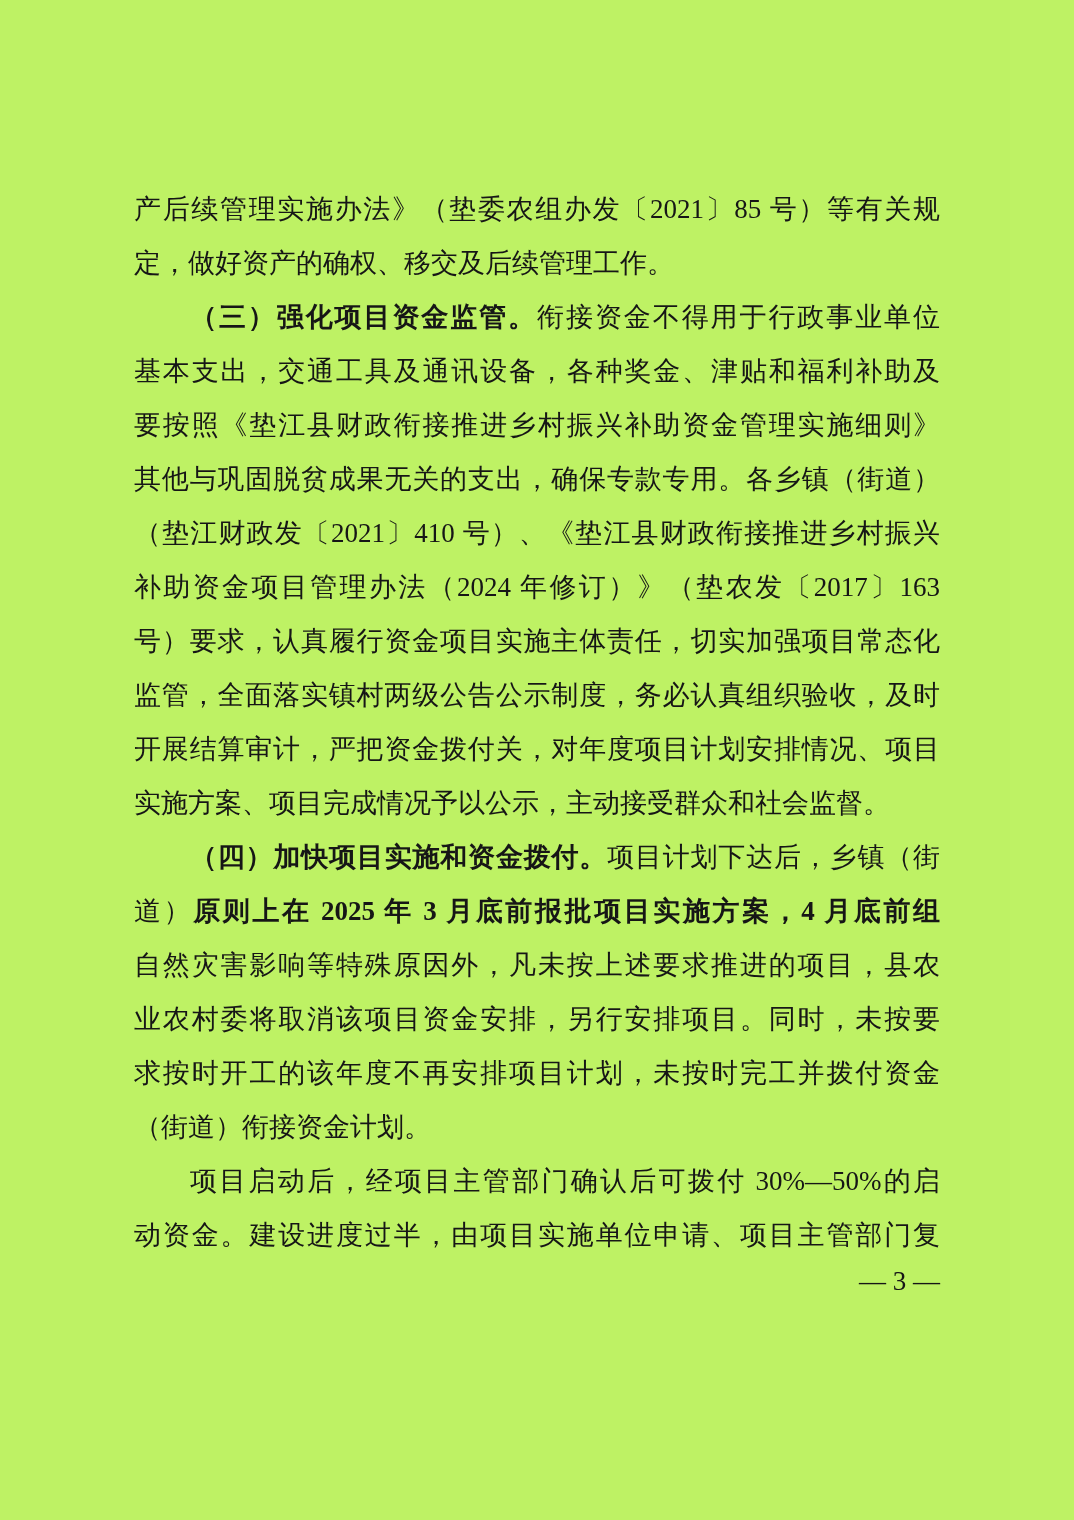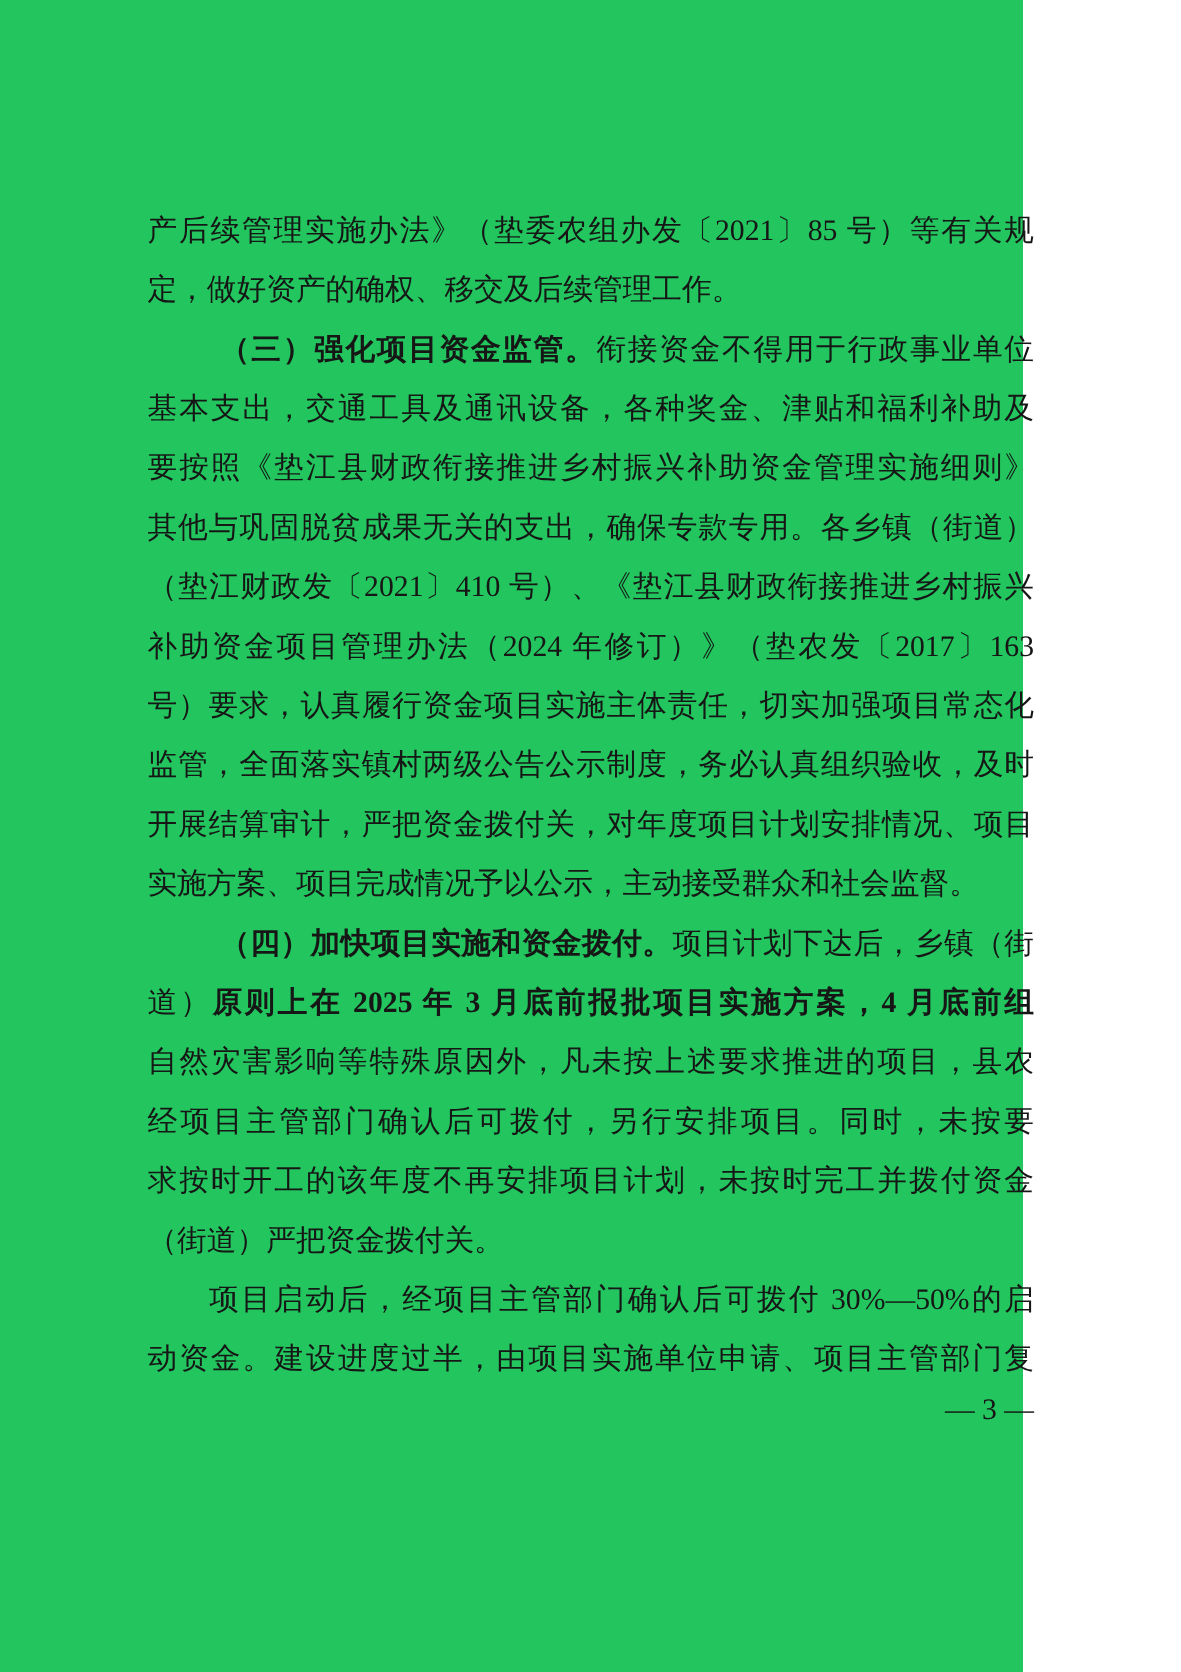--- a/index.html
+++ b/index.html
@@ -9,24 +9,24 @@
   }
   body {
     width: 1074px;
     height: 1520px;
     overflow: hidden;
     color: #161616;
     font-family: "Liberation Serif", "DejaVu Serif", serif;
   }
   .page {
     box-sizing: border-box;
-    width: 930px;
+    width: 1074px;
     height: 1520px;
     padding: 182px 54px 0 134px;
-    background: #22c55e;
+    background: #bef264;
     position: relative;
   }
   .doc-body {
     width: 806px;
   }
   .line {
     font-size: 27px;
     line-height: 54px;
     height: 54px;
     overflow: hidden;
@@ -41,21 +41,20 @@
   .line.indent {
     padding-left: 56px;
   }
   .run.normal {
     font-family: "Liberation Serif", "DejaVu Serif", serif;
     font-weight: 400;
   }
   .run.lead {
     font-family: "Liberation Serif", "DejaVu Serif", serif;
     font-weight: 700;
-    margin-left: 10px;
   }
   .run.hei {
     font-family: Liberation Serif, serif;
     font-weight: 700;
   }
   .footer-line {
     margin-top: 4px;
     width: 806px;
     font-size: 27px;
     line-height: 30px;
@@ -77,20 +76,20 @@
       <div class="line"><span class="run normal">其他与巩固脱贫成果无关的支出，确保专款专用。各乡镇（街道）</span></div>
       <div class="line"><span class="run normal">（垫江财政发〔2021〕410 号）、《垫江县财政衔接推进乡村振兴</span></div>
       <div class="line"><span class="run normal">补助资金项目管理办法（2024 年修订）》（垫农发〔2017〕163</span></div>
       <div class="line"><span class="run normal">号）要求，认真履行资金项目实施主体责任，切实加强项目常态化</span></div>
       <div class="line"><span class="run normal">监管，全面落实镇村两级公告公示制度，务必认真组织验收，及时</span></div>
       <div class="line"><span class="run normal">开展结算审计，严把资金拨付关，对年度项目计划安排情况、项目</span></div>
       <div class="line end"><span class="run normal">实施方案、项目完成情况予以公示，主动接受群众和社会监督。</span></div>
       <div class="line indent"><span class="run lead">（四）加快项目实施和资金拨付。</span><span class="run normal">项目计划下达后，乡镇（街</span></div>
       <div class="line"><span class="run normal">道）</span><span class="run hei">原则上在 2025 年 3 月底前报批项目实施方案，4 月底前组</span></div>
       <div class="line"><span class="run normal">自然灾害影响等特殊原因外，凡未按上述要求推进的项目，县农</span></div>
-      <div class="line"><span class="run normal">经项目主管部门确认后可拨付，另行安排项目。同时，未按要</span></div>
+      <div class="line"><span class="run normal">业农村委将取消该项目资金安排，另行安排项目。同时，未按要</span></div>
       <div class="line"><span class="run normal">求按时开工的该年度不再安排项目计划，未按时完工并拨付资金</span></div>
-      <div class="line end"><span class="run normal">（街道）严把资金拨付关。</span></div>
+      <div class="line end"><span class="run normal">（街道）衔接资金计划。</span></div>
       <div class="line indent"><span class="run normal">项目启动后，经项目主管部门确认后可拨付 30%—50%的启</span></div>
       <div class="line"><span class="run normal">动资金。建设进度过半，由项目实施单位申请、项目主管部门复</span></div>
     </div>
   <div class="footer-line">— 3 —</div>
 </div>
 
 </body></html>

